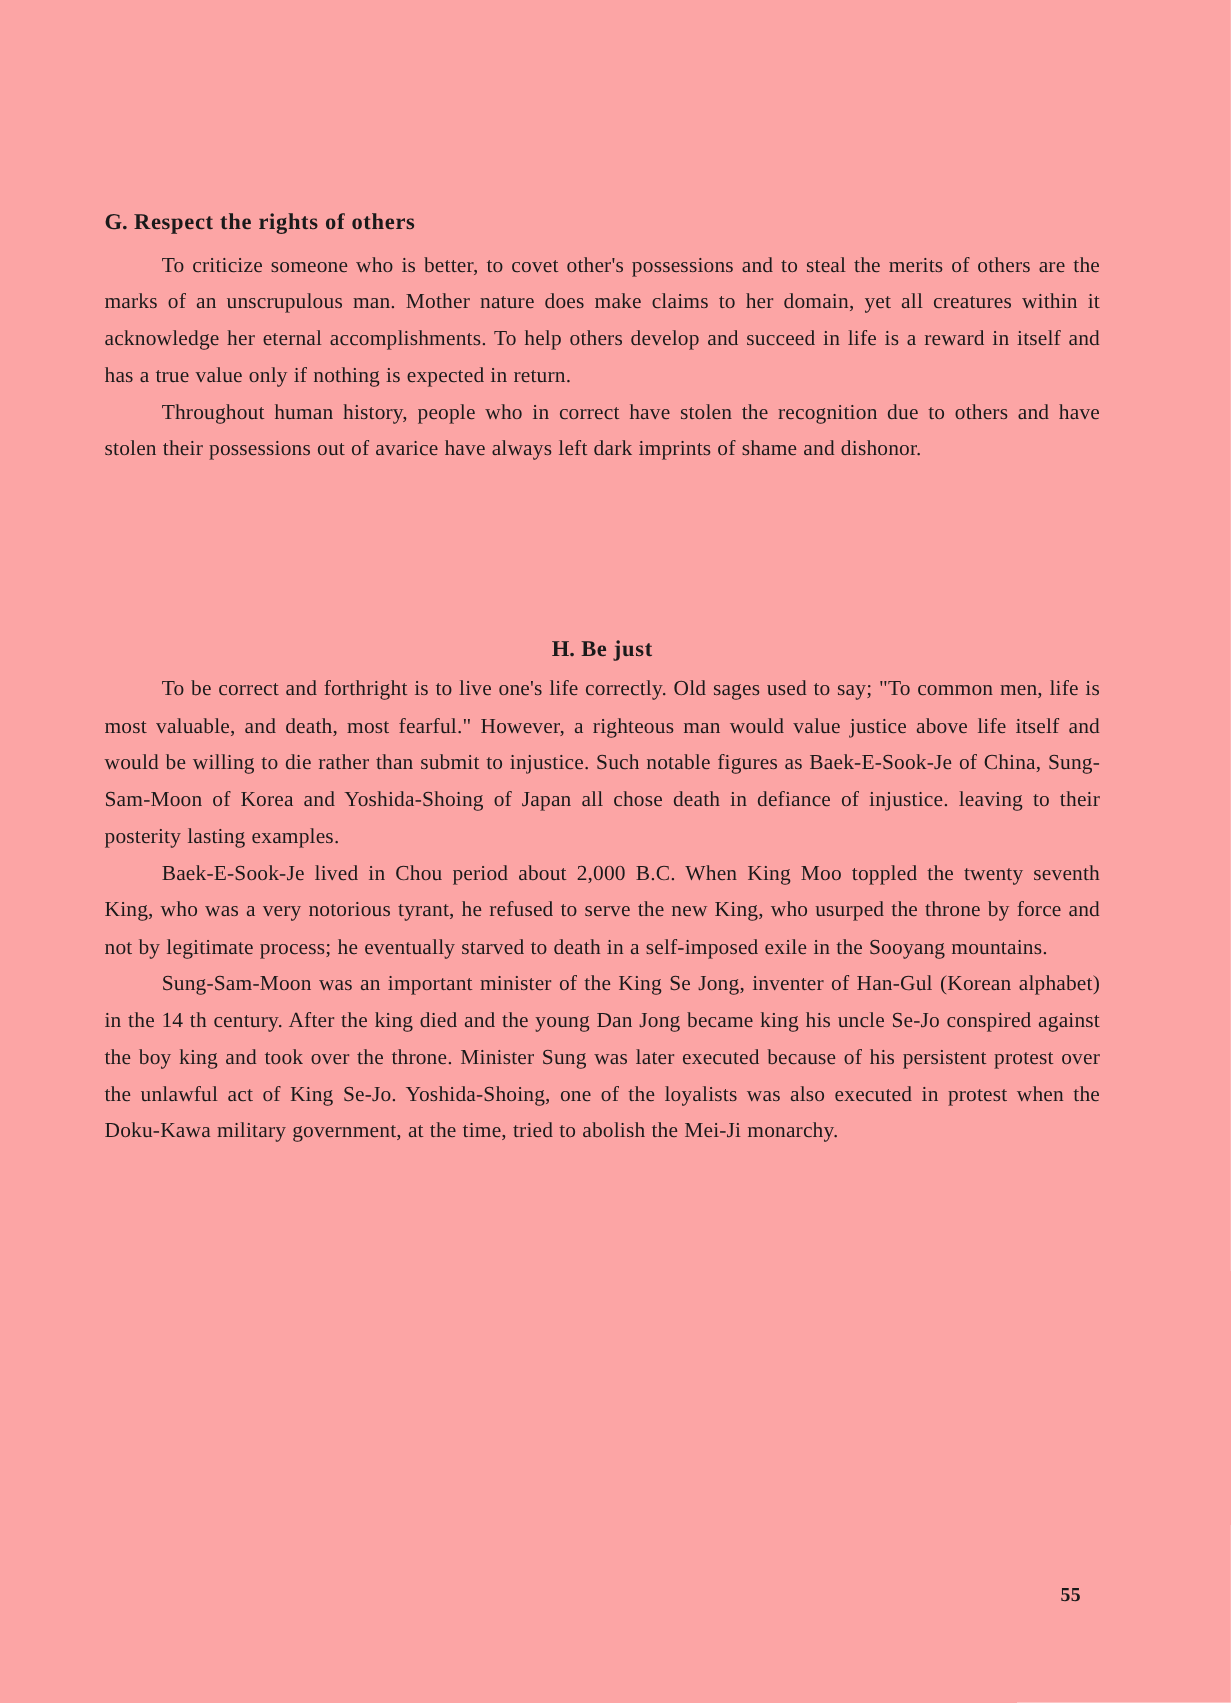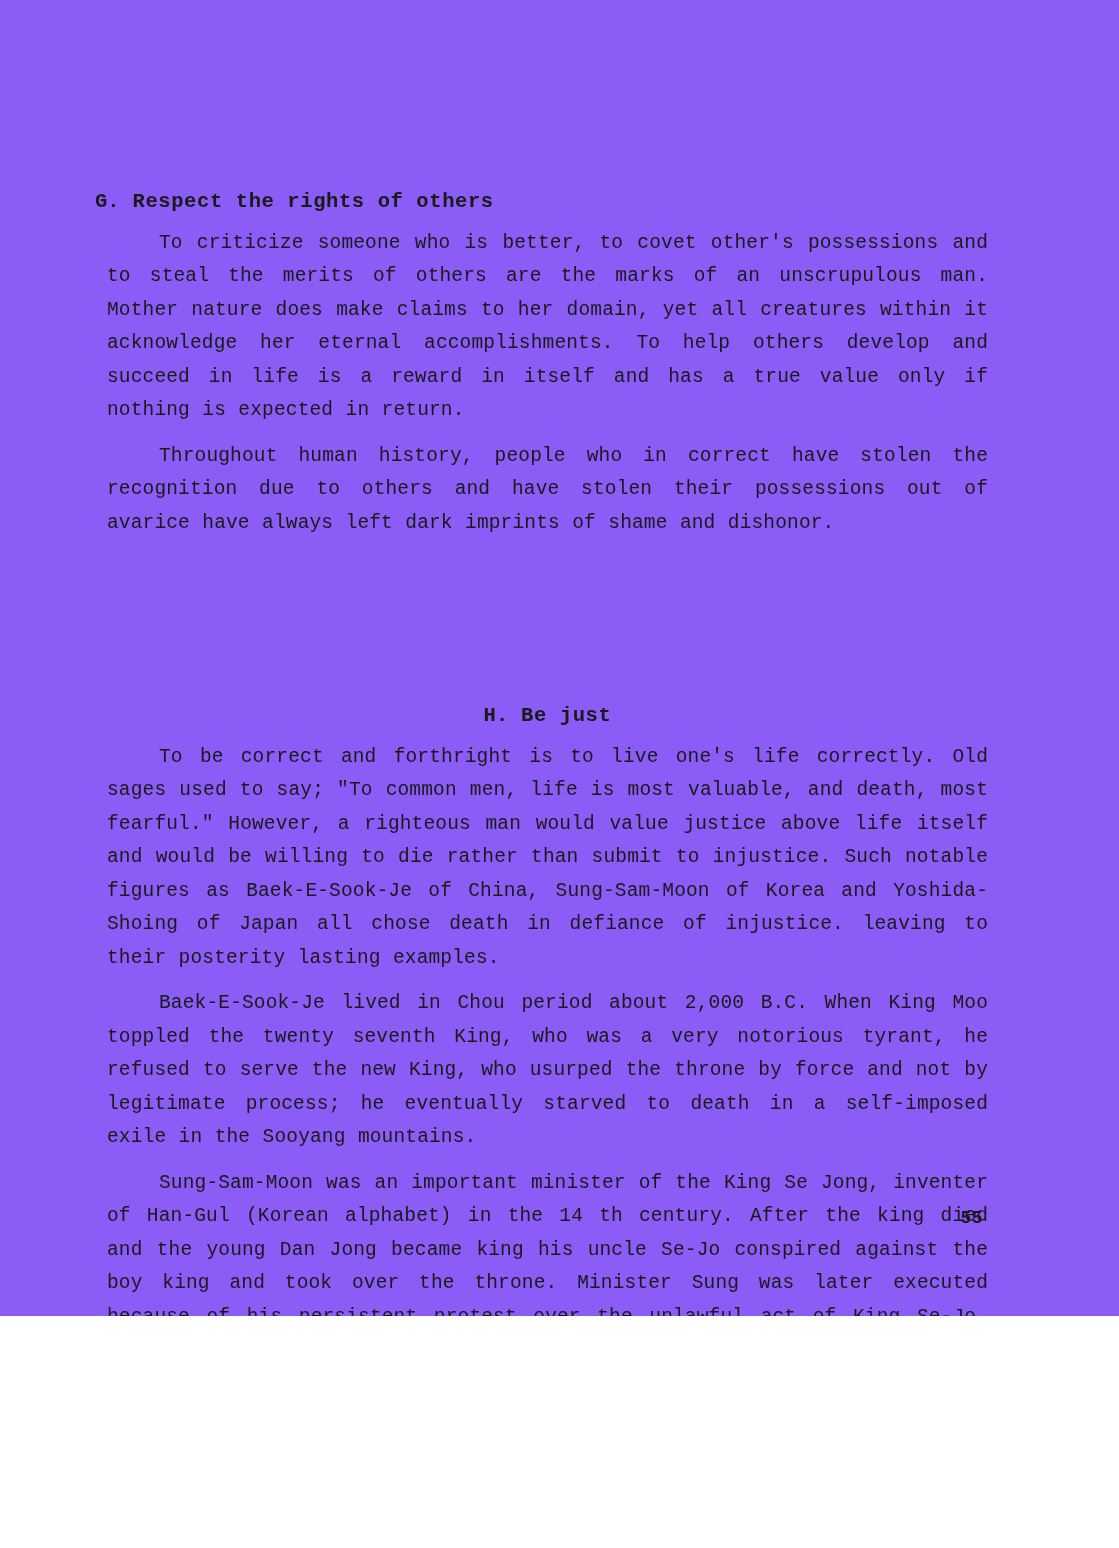--- a/index.html
+++ b/index.html
@@ -3,23 +3,23 @@
 <meta charset="utf-8">
 <style>
   html, body {
     margin: 0;
     padding: 0;
     background: #ffffff;
   }
   .page {
     position: relative;
     width: 1119px;
-    height: 1316px;
-    background: #8b5cf6;
-    font-family: Liberation Mono, monospace;
+    height: 1548px;
+    background: #fca5a5;
+    font-family: Liberation Serif, serif;
     color: #1a1a1a;
     overflow: hidden;
   }
   .content {
     position: absolute;
     left: 95px;
     top: 190px;
     width: 905px;
   }
   .section {
@@ -34,21 +34,21 @@
   }
   .section-heading .letter {
     font-weight: bold;
     letter-spacing: 0;
   }
   .para {
     font-size: 19.5px;
     line-height: 33.5px;
     text-align: justify;
     text-indent: 52px;
-    margin: 12px;
+    margin: 0;
     letter-spacing: 0.15px;
     word-spacing: 0.5px;
   }
   .gap-after-g {
     height: 152px;
   }
   .section-h .section-heading {
     margin-bottom: 8px;
     text-align: center;
   }

